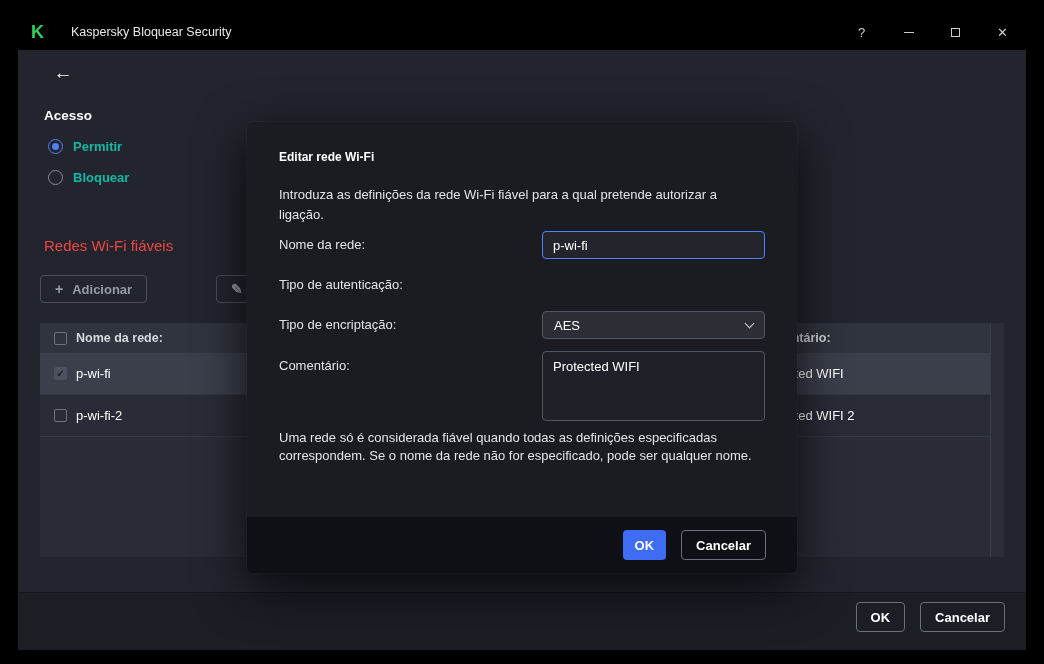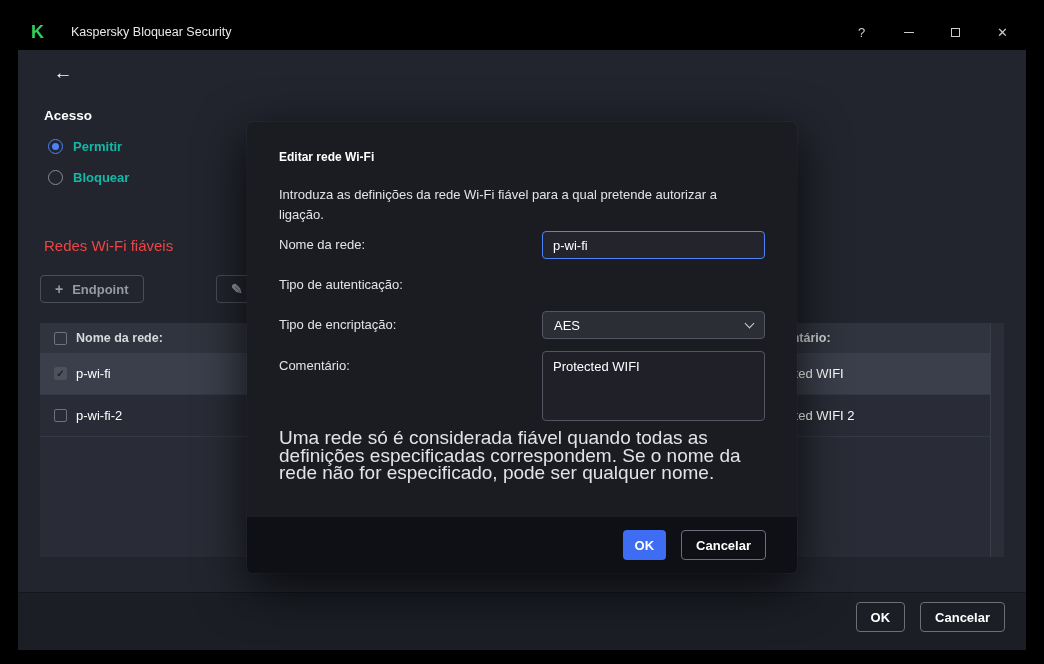--- a/index.html
+++ b/index.html
@@ -73,21 +73,21 @@
   .f-input{width:223px;height:28px;background:#23242c;border:1px solid #4d82f8;border-radius:4px;
            color:#fff;font-size:13px;padding:0 10px;outline:none;font-family:inherit;flex:none;}
   .f-select{width:223px;height:28px;background:#2c2e36;border:1px solid #525660;border-radius:4px;
             color:#fff;font-size:13px;padding:0 11px;display:flex;align-items:center;
             justify-content:space-between;flex:none;}
   .chev{width:7px;height:7px;border-right:1.5px solid #cdd1d8;border-bottom:1.5px solid #cdd1d8;
         transform:rotate(45deg);margin-top:-3px;flex:none;}
   .f-textarea{width:223px;height:70px;background:#1f2028;border:1px solid #525660;border-radius:4px;
               color:#fff;font-size:13px;padding:7px 10px;resize:none;outline:none;
               font-family:inherit;flex:none;}
-  .d-note{position:absolute;left:32px;top:307px;width:486px;font-size:19px;line-height:17.5px;color:#e2e3e7;}
+  .d-note{position:absolute;left:32px;top:307px;width:486px;font-size:13px;line-height:17.5px;color:#e2e3e7;}
   .d-footer{position:absolute;left:0;right:0;bottom:0;height:56px;background:#0f1015;
             border-radius:0 0 6px 6px;display:flex;align-items:center;justify-content:flex-end;
             gap:15px;padding-right:31px;}
   .btn-primary{height:30px;min-width:41px;background:#3e6cf3;border:none;border-radius:4px;
                color:#fff;font-size:13px;font-weight:bold;padding:0 12px;font-family:inherit;}
 </style>
 </head>
 <body>
 
 <div class="stage">
@@ -121,21 +121,21 @@
       </label>
       <label class="radio-row" style="top:117px">
         <span class="radio"></span>
         <span class="radio-label">Bloquear</span>
       </label>
 
       <div class="sec-trusted">Redes Wi-Fi fiáveis</div>
 
       <button class="btn-tool" id="btn-add">
         <span class="tool-ico">+</span>
-        <span>Endpoint</span>
+        <span>Adicionar</span>
       </button>
       <button class="btn-tool" id="btn-edit">
         <span class="tool-ico">✎</span>
         <span>Editar</span>
       </button>
 
       <div class="table">
         <div class="t-header">
           <div class="cb-cell">
               <span class="checkbox"></span>

